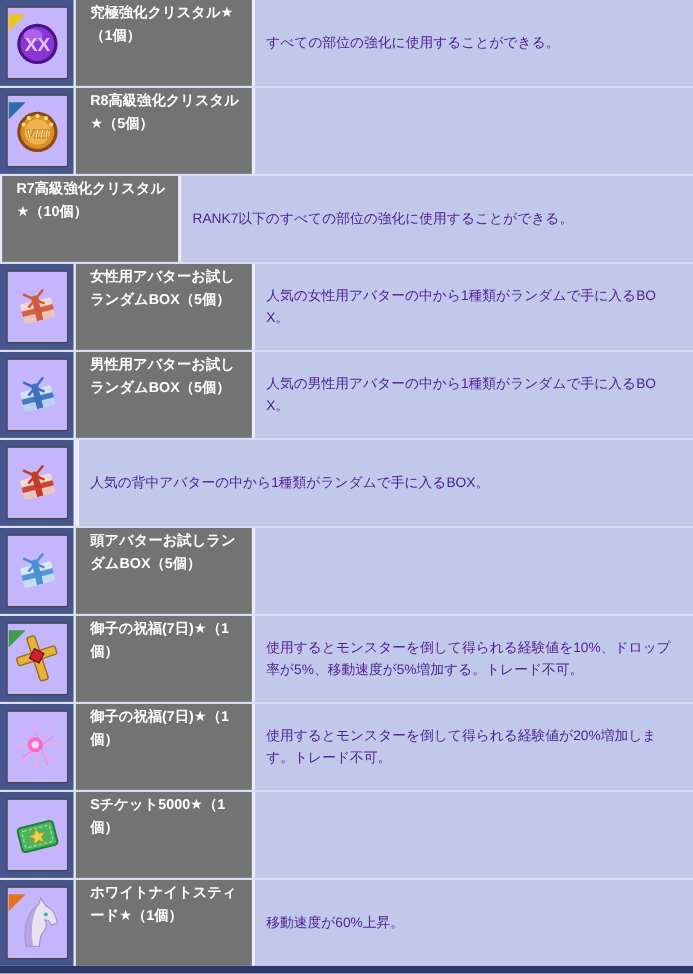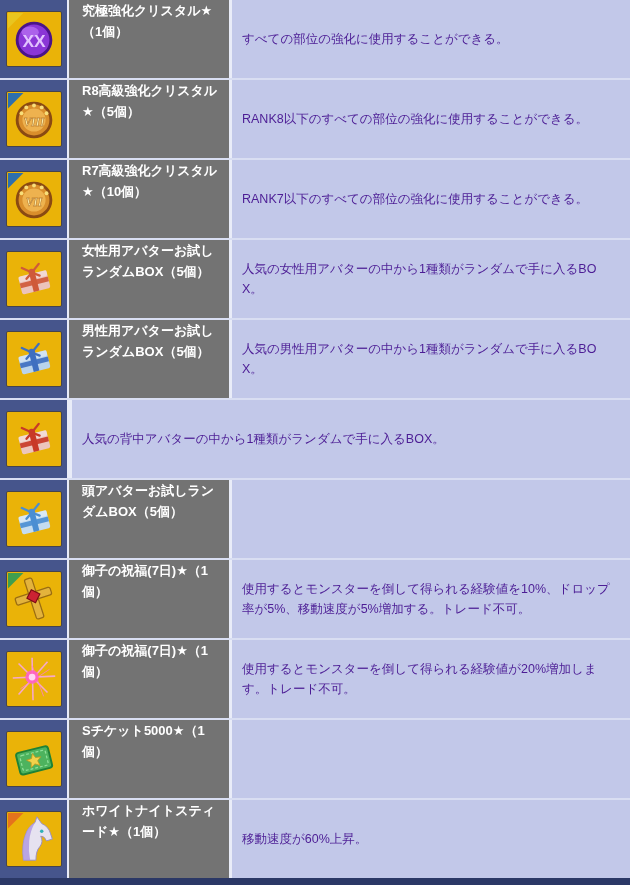--- a/index.html
+++ b/index.html
@@ -31,22 +31,22 @@
   }
   .desc-cell{
     flex:1;box-sizing:border-box;background:#c2c8e9;
     display:flex;align-items:center;padding:0 18px 0 10px;
   }
   .desc-cell span{
     color:#4c1d95;font-size:12.5px;line-height:20px;
     word-break:break-all;
   }
   .icon-tile{
-    width:56px;height:56px;box-sizing:border-box;
-    background:#eab308;border:1px solid #44444e;border-radius:2px;
+    width:56px;height:66px;box-sizing:border-box;
+    background:#c4b5fd;border:1px solid #44444e;border-radius:2px;
     display:flex;align-items:center;justify-content:center;
   }
   .icon-tile svg{display:block}
   #bottom-bar{height:7px;background:#2b3866}
 </style>
 </head>
 <body>
 
 <div id="item-table">
     <div class="row">
@@ -85,41 +85,22 @@
             <text x="28" y="35" font-size="12" font-style="italic" font-weight="bold" fill="#f9e9a6" stroke="#a05a10" stroke-width="0.4" text-anchor="middle" font-family="Liberation Serif, serif">VIII</text>
             <polygon points="1,1 17,1 1,17" fill="#2c6fae"></polygon>
           </svg>
         </div>
       </div>
       <div class="vsep"></div>
       <div class="name-cell">
         <span>R8高級強化クリスタル★（5個）</span>
       </div>
       <div class="vsep wide"></div>
-      <div class="desc-cell">
-        <span>RANK8以下のすべての部位の強化に使用することができる。</span>
-      </div>
-    </div>
-    <div class="row">
-      <div class="icon-cell">
-        <div class="icon-tile">
-          <svg width="54" height="54" viewBox="0 0 56 56">
-            <circle cx="28" cy="29" r="19" fill="#8a4a12"></circle>
-            <circle cx="28" cy="29" r="16" fill="#d98e2b"></circle>
-            <circle cx="28" cy="29" r="12" fill="#eeb24f"></circle>
-            <circle cx="15" cy="22" r="2" fill="#f7df7a"></circle>
-            <circle cx="20" cy="16" r="2" fill="#f7df7a"></circle>
-            <circle cx="28" cy="14" r="2" fill="#f7df7a"></circle>
-            <circle cx="36" cy="16" r="2" fill="#f7df7a"></circle>
-            <circle cx="41" cy="22" r="2" fill="#f7df7a"></circle>
-            <text x="28" y="35" font-size="12" font-style="italic" font-weight="bold" fill="#f9e9a6" stroke="#a05a10" stroke-width="0.4" text-anchor="middle" font-family="Liberation Serif, serif">VII</text>
-            <polygon points="1,1 17,1 1,17" fill="#2c6fae"></polygon>
-          </svg>
-        </div>
-      </div>
+    </div>
+    <div class="row">
       <div class="vsep"></div>
       <div class="name-cell">
         <span>R7高級強化クリスタル★（10個）</span>
       </div>
       <div class="vsep wide"></div>
       <div class="desc-cell">
         <span>RANK7以下のすべての部位の強化に使用することができる。</span>
       </div>
     </div>
     <div class="row">

